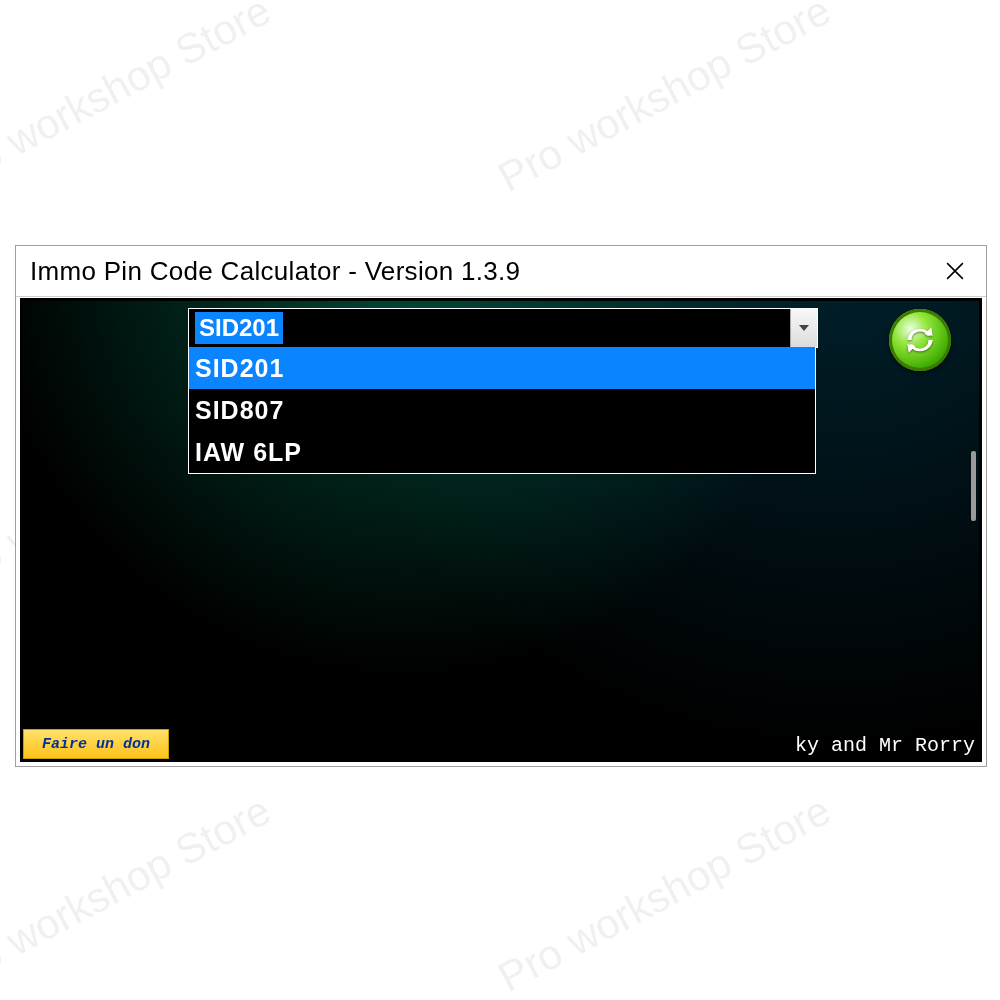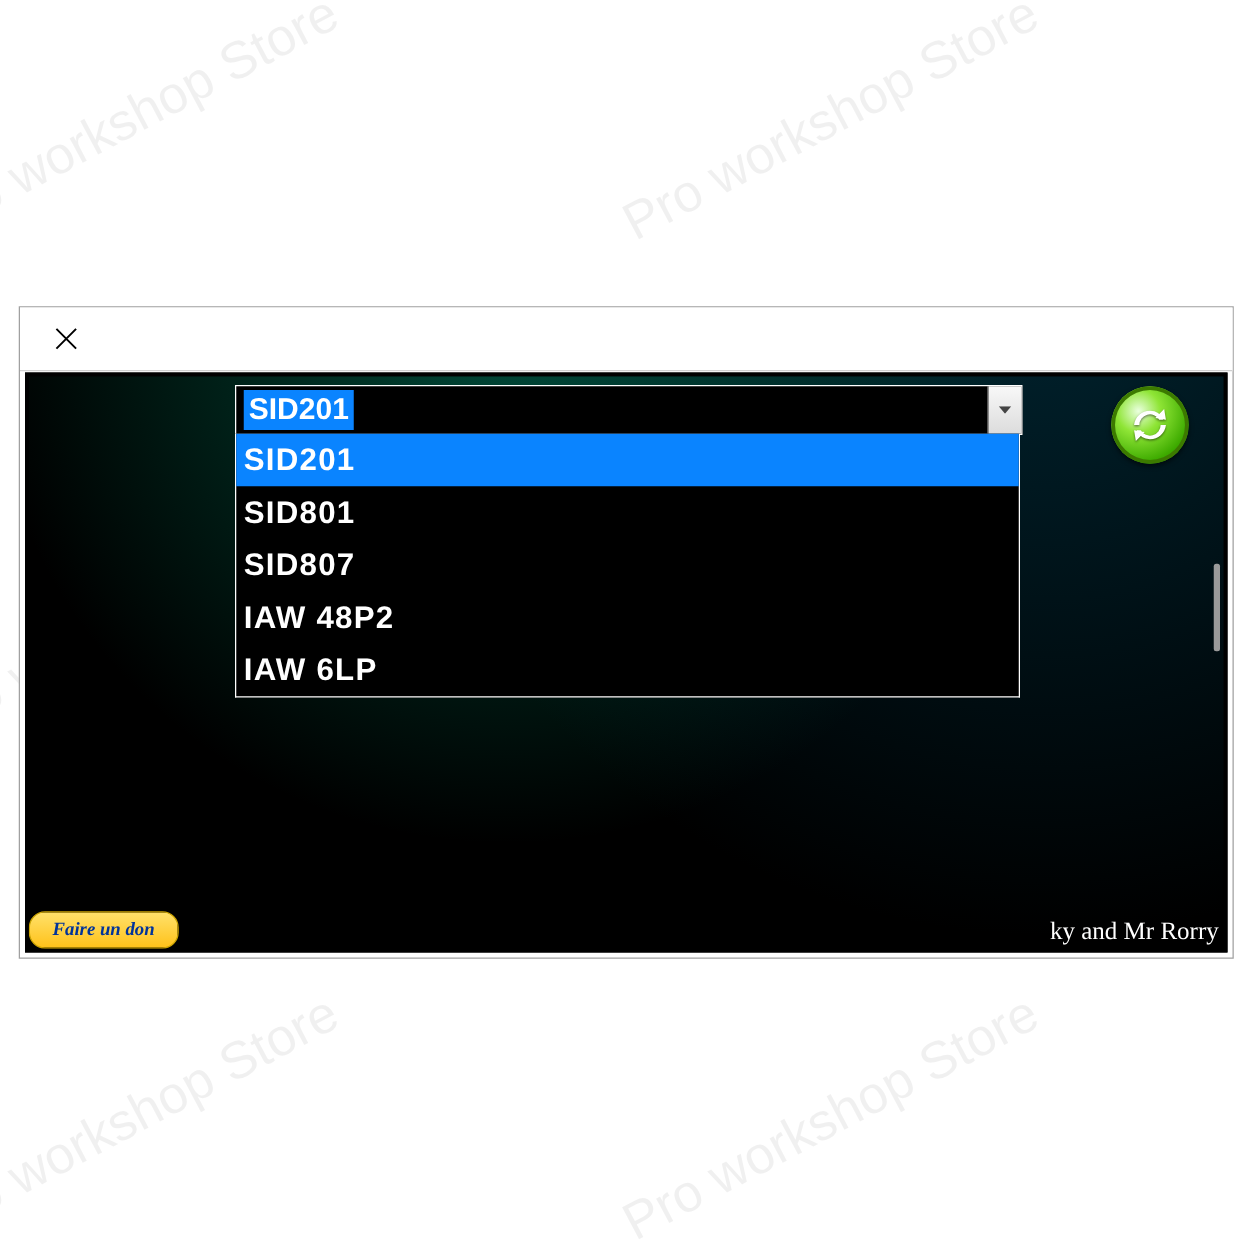--- a/index.html
+++ b/index.html
@@ -172,55 +172,56 @@
 
   
   .donate {
     position: absolute;
     left: 0px;
     bottom: 0px;
     height: 28px;
     padding: 0 18px;
     background: linear-gradient(#ffe16b, #ffc21a);
     border: 1px solid #caa200;
-    border-radius: 13px;
+    border-radius: 0;
     display: flex;
     align-items: center;
     color: #00339a;
-    font-family: Liberation Serif, serif;
+    font-family: Liberation Mono, monospace;
     font-size: 15px;
     font-style: italic;
     font-weight: bold;
     cursor: pointer;
   }
 
   
   .credits {
     position: absolute;
     right: 4px;
     bottom: 2px;
     color: #ffffff;
-    font-family: Liberation Serif, serif;
+    font-family: Liberation Mono, monospace;
     font-size: 20px;
     white-space: nowrap;
   }
 </style>
 </head>
 <body>
 
 <div class="watermark" style="left:-80px;  top:70px;">Pro workshop Store</div>
 <div class="watermark" style="left:480px;  top:70px;">Pro workshop Store</div>
 <div class="watermark" style="left:-80px;  top:470px;">Pro workshop Store</div>
 <div class="watermark" style="left:480px;  top:470px;">Pro workshop Store</div>
 <div class="watermark" style="left:-80px;  top:870px;">Pro workshop Store</div>
 <div class="watermark" style="left:480px;  top:870px;">Pro workshop Store</div>
 
 <div class="window">
 
   <div class="titlebar">
+    <div class="title">Immo Pin Code Calculator  -  Version 1.3.9</div>
     <div class="close-btn">
       <svg viewBox="0 0 16 16">
           <path stroke="#000" stroke-width="1.4" fill="none" d="M1 1 L15 15 M15 1 L1 15"></path>
         </svg>
     </div>
   </div>
 
   <div class="client">
 
     <div class="refresh-btn">
@@ -236,23 +237,21 @@
       <div class="combo-arrow">
         <svg viewBox="0 0 10 6">
             <path d="M0 0 L5 6 L10 0 Z"></path>
           </svg>
       </div>
     </div>
 
     <div class="dropdown" id="dropdown">
 
     <div class="option selected">SID201</div>
-        <div class="option">SID801</div>
         <div class="option">SID807</div>
-        <div class="option">IAW 48P2</div>
         <div class="option">IAW 6LP</div>
       </div>
 
     <div class="scroll-hint"></div>
 
     <div class="donate">
       <span>Faire un don</span>
     </div>
 
     <div class="credits">ky and Mr Rorry</div>

